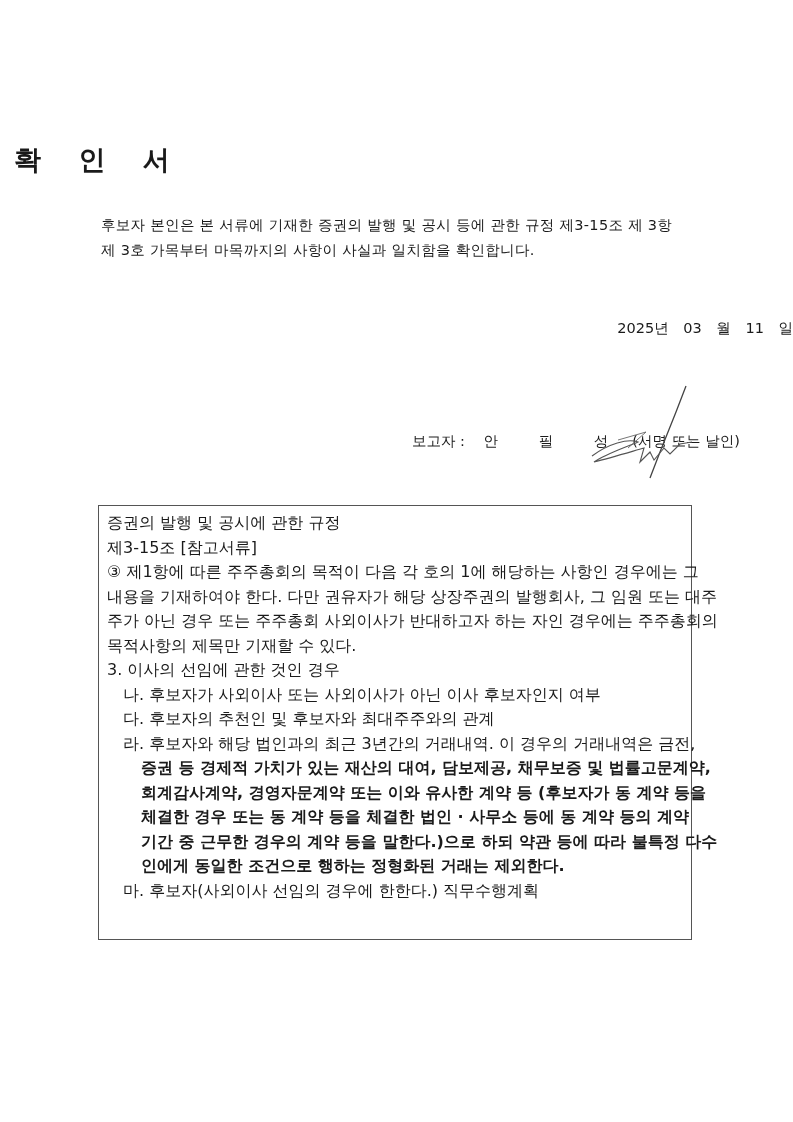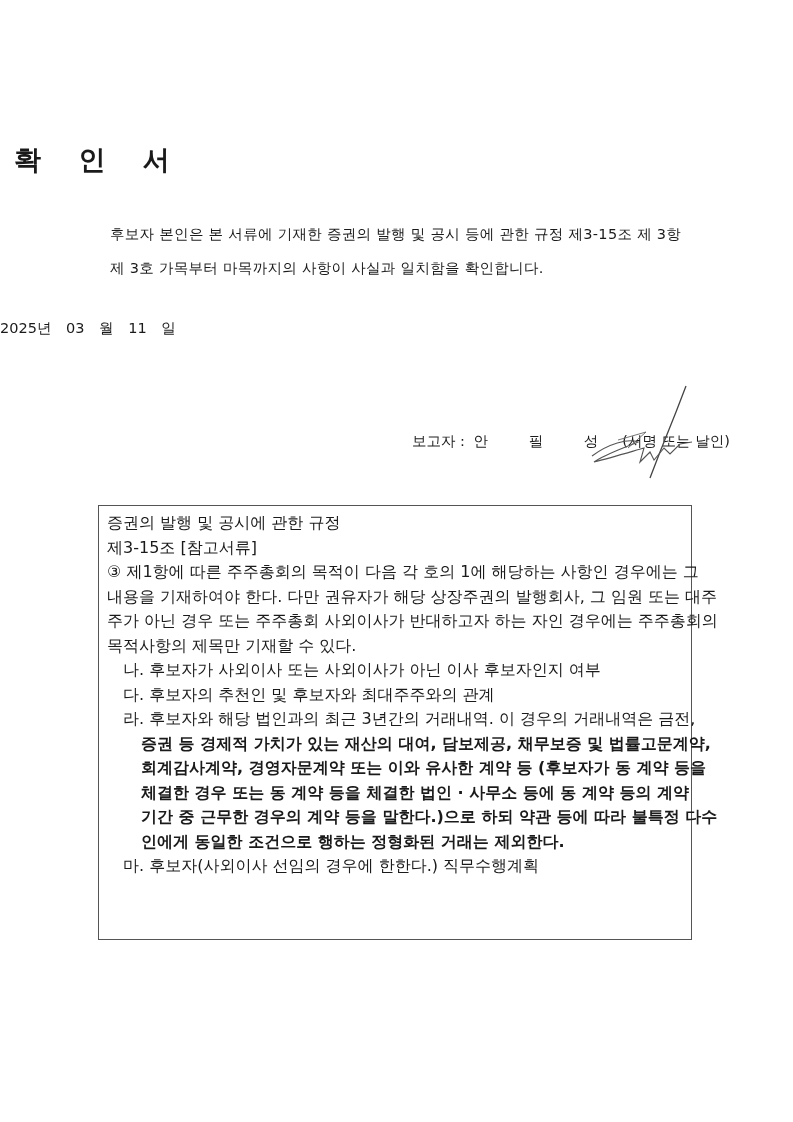--- a/index.html
+++ b/index.html
@@ -10,30 +10,30 @@
     }
     .title {
       position:absolute; top:124px; left:0; width:793px; text-align:left;
       font-size:27px; font-weight:bold; letter-spacing:14px; padding-left:14px;
       box-sizing:border-box;
     }
     .intro {
       position:absolute; top:213px; left:101px; width:600px;
       font-size:14.5px; line-height:25px; letter-spacing:0.3px;
     }
-    .intro p { margin:9px; white-space:nowrap; }
+    .intro p { margin:0; white-space:nowrap; }
     .date {
-      position:absolute; top:319px; left:0; width:793px; text-align:left;
+      position:absolute; top:319px; left:0; width:793px; text-align:right;
       font-size:14.5px; word-spacing:10px;
     }
     .reporter {
       position:absolute; top:432px; left:412px;
       font-size:14.5px; white-space:nowrap;
     }
-    .reporter .name { letter-spacing:18px; margin-left:4px; }
+    .reporter .name { letter-spacing:18px; margin-left:14px; }
     .reporter .sign { margin-left:6px; }
     .signature {
       position:absolute; top:382px; left:588px; width:110px; height:100px;
       pointer-events:none;
     }
     .ref-box {
       position:absolute; top:505px; left:98px; width:594px; height:435px;
       border:1.5px solid #555; box-sizing:border-box;
       padding:5px 0 0 8px;
       font-size:16px; line-height:24.5px;
@@ -66,20 +66,21 @@
     <path d="M30 58 L58 50 L40 66" stroke="#666" stroke-width="0.9" fill="none"></path>
   </svg>
 
   <div class="ref-box">
     <p>증권의 발행 및 공시에 관한 규정</p>
     <p>제3-15조 [참고서류]</p>
     <p>③ 제1항에 따른 주주총회의 목적이 다음 각 호의 1에 해당하는 사항인 경우에는 그</p>
     <p>내용을 기재하여야 한다. 다만 권유자가 해당 상장주권의 발행회사, 그 임원 또는 대주</p>
     <p>주가 아닌 경우 또는 주주총회 사외이사가 반대하고자 하는 자인 경우에는 주주총회의</p>
     <p>목적사항의 제목만 기재할 수 있다.</p>
+    <p>3. 이사의 선임에 관한 것인 경우</p>
     <p class="ind1">나. 후보자가 사외이사 또는 사외이사가 아닌 이사 후보자인지 여부</p>
     <p class="ind1">다. 후보자의 추천인 및 후보자와 최대주주와의 관계</p>
     <p class="ind1">라. 후보자와 해당 법인과의 최근 3년간의 거래내역. 이 경우의 거래내역은 금전,</p>
     <p class="ind2">증권 등 경제적 가치가 있는 재산의 대여, 담보제공, 채무보증 및 법률고문계약,</p>
     <p class="ind2">회계감사계약, 경영자문계약 또는 이와 유사한 계약 등 (후보자가 동 계약 등을</p>
     <p class="ind2">체결한 경우 또는 동 계약 등을 체결한 법인 · 사무소 등에 동 계약 등의 계약</p>
     <p class="ind2">기간 중 근무한 경우의 계약 등을 말한다.)으로 하되 약관 등에 따라 불특정 다수</p>
     <p class="ind2">인에게 동일한 조건으로 행하는 정형화된 거래는 제외한다.</p>
     <p class="ind1">마. 후보자(사외이사 선임의 경우에 한한다.) 직무수행계획</p>
   </div>

